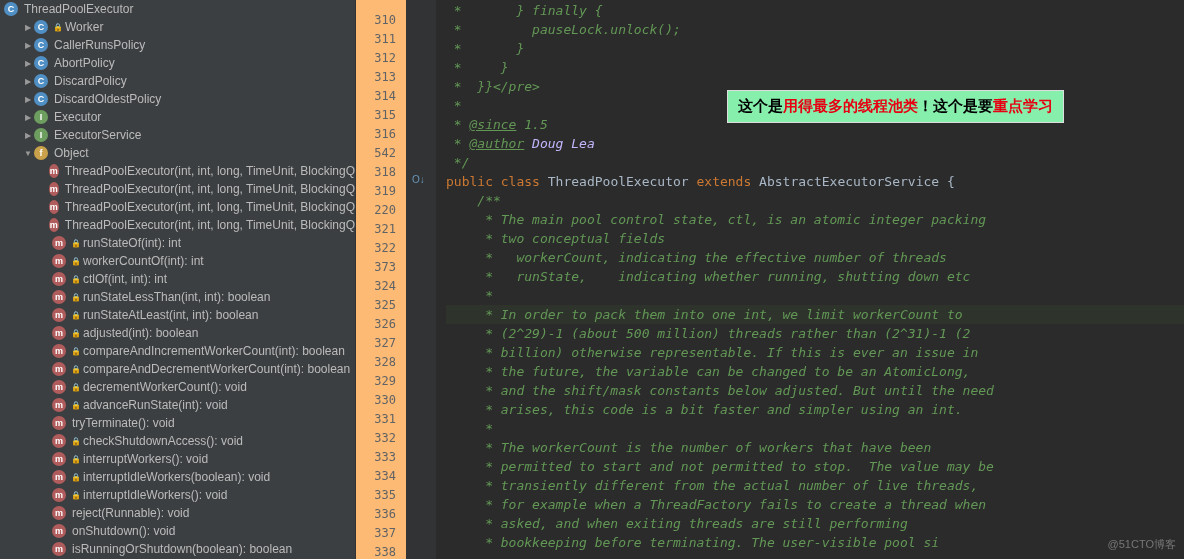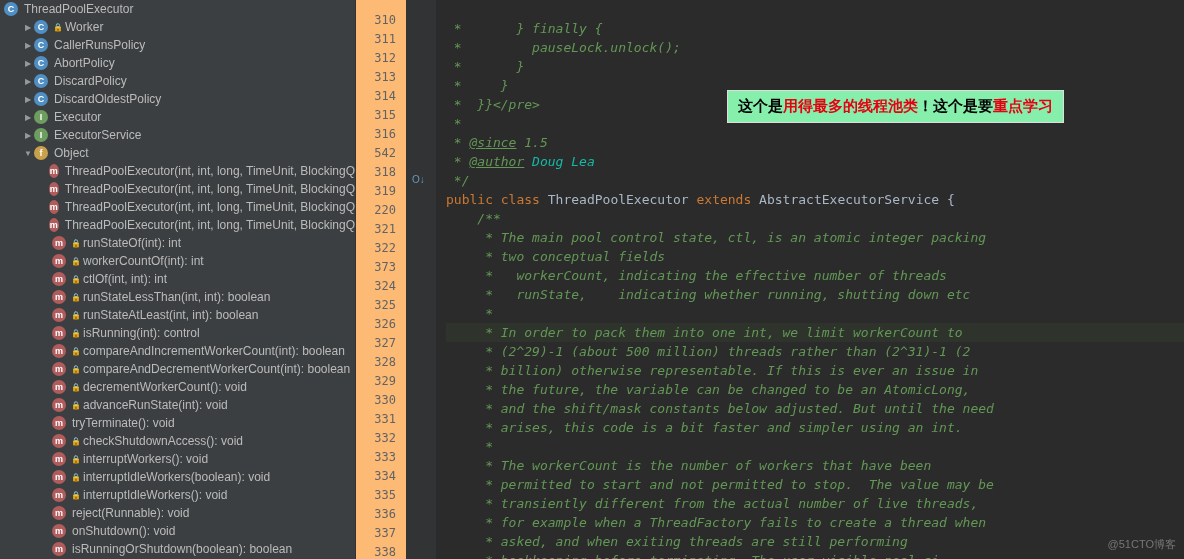--- a/index.html
+++ b/index.html
@@ -77,30 +77,30 @@
   position: absolute;
   left: 6px;
   font-size: 10px;
   color: #6897bb;
 }
 .code {
   flex: 1;
   font-family: Consolas, monospace;
   font-size: 13px;
   line-height: 19px;
-  padding-top: 19px;
+  padding-top: 1px;
   padding-left: 10px;
   white-space: pre;
   position: relative;
 }
 .comment { color: #629755; font-style: italic; }
 .keyword { color: #cc7832; }
 .classname { color: #a9b7c6; }
 .tag { color: #629755; font-style: italic; text-decoration: underline; }
-.author { color: #14b8a6; font-style: italic; }
+.author { color: #c4b5fd; font-style: italic; }
 .highlight-line {
   background: rgba(50, 60, 45, 0.5);
 }
 .annotation-box {
   position: absolute;
   right: 120px;
   top: 90px;
   background: #86efac;
   color: #000;
   padding: 6px 10px;
@@ -215,21 +215,21 @@
       <div class="tree-item" style="padding-left: 40px;">
         <span class="arrow"></span>
         <span class="icon icon-method">m</span>
         <span class="lock">🔒</span>
         <span class="item-text">runStateAtLeast(int, int): boolean</span>
       </div>
       <div class="tree-item" style="padding-left: 40px;">
         <span class="arrow"></span>
         <span class="icon icon-method">m</span>
         <span class="lock">🔒</span>
-        <span class="item-text">isRunning(int): control</span>
+        <span class="item-text">adjusted(int): boolean</span>
       </div>
       <div class="tree-item" style="padding-left: 40px;">
         <span class="arrow"></span>
         <span class="icon icon-method">m</span>
         <span class="lock">🔒</span>
         <span class="item-text">compareAndIncrementWorkerCount(int): boolean</span>
       </div>
       <div class="tree-item" style="padding-left: 40px;">
         <span class="arrow"></span>
         <span class="icon icon-method">m</span>

